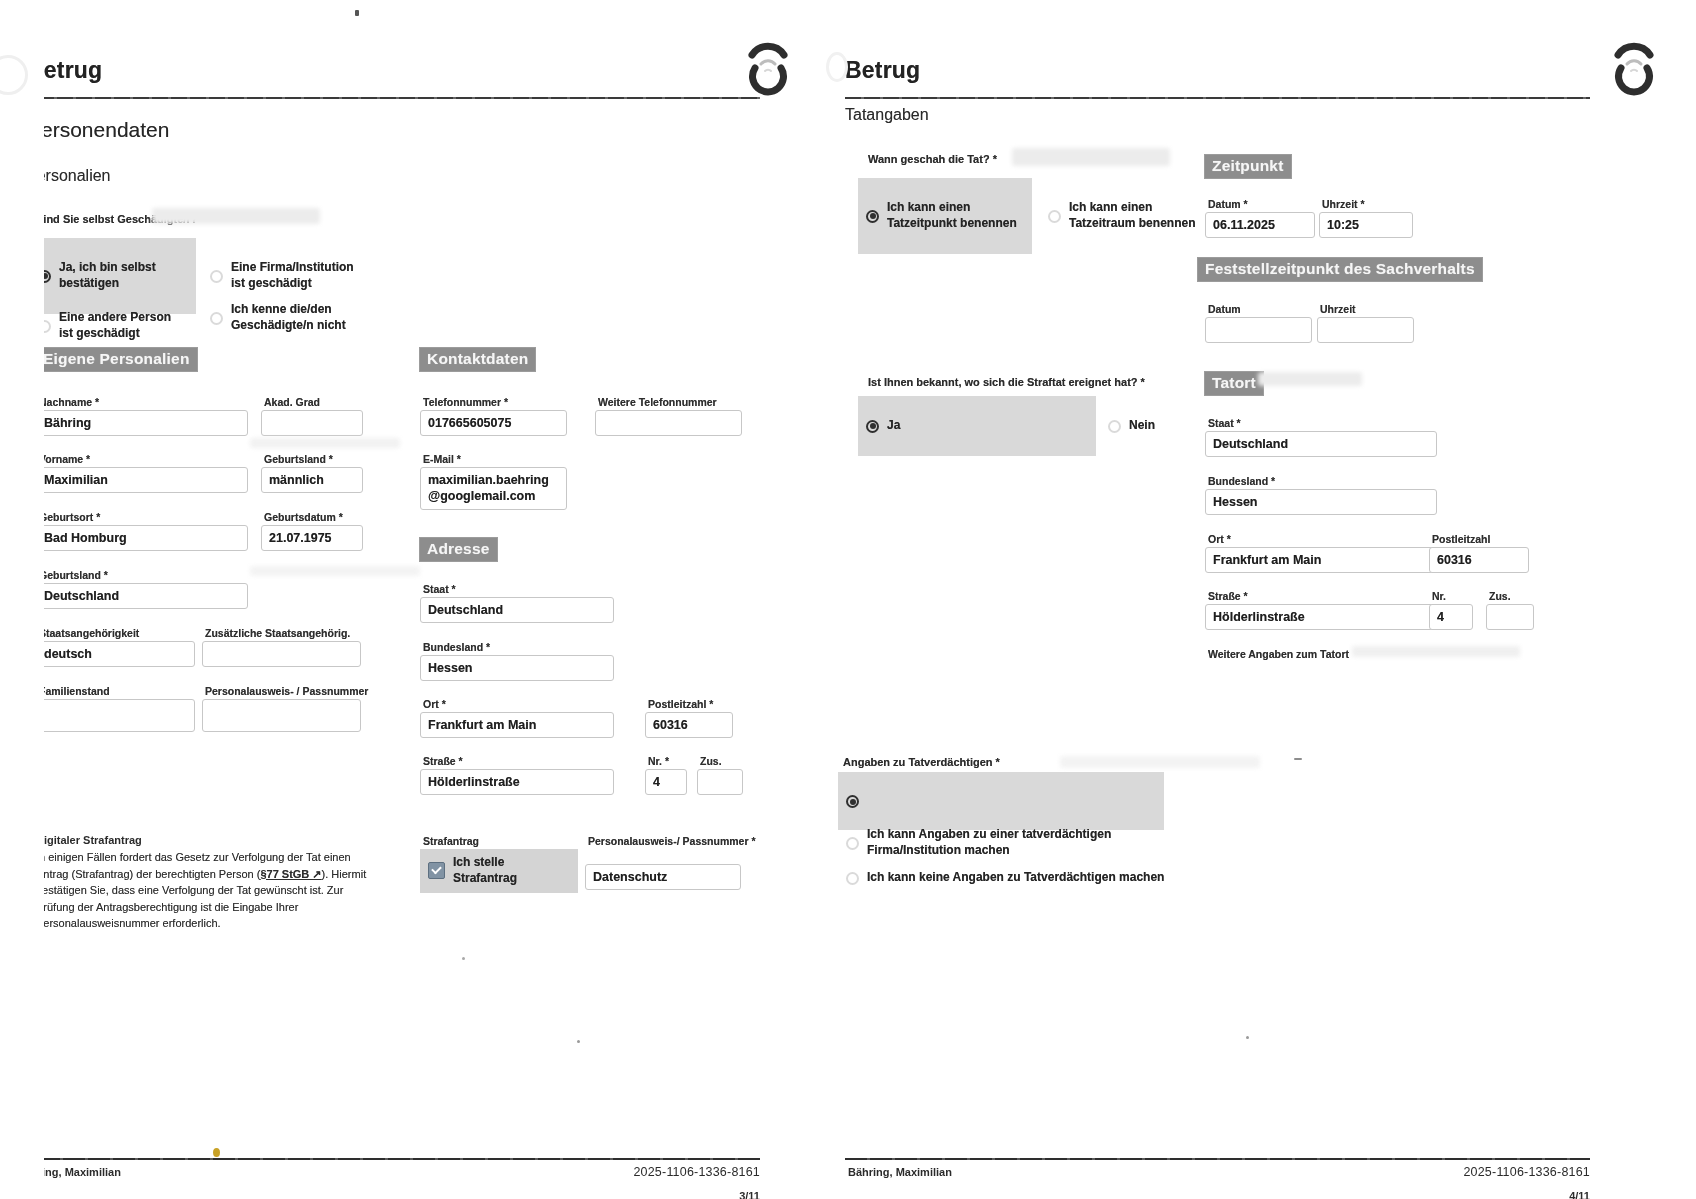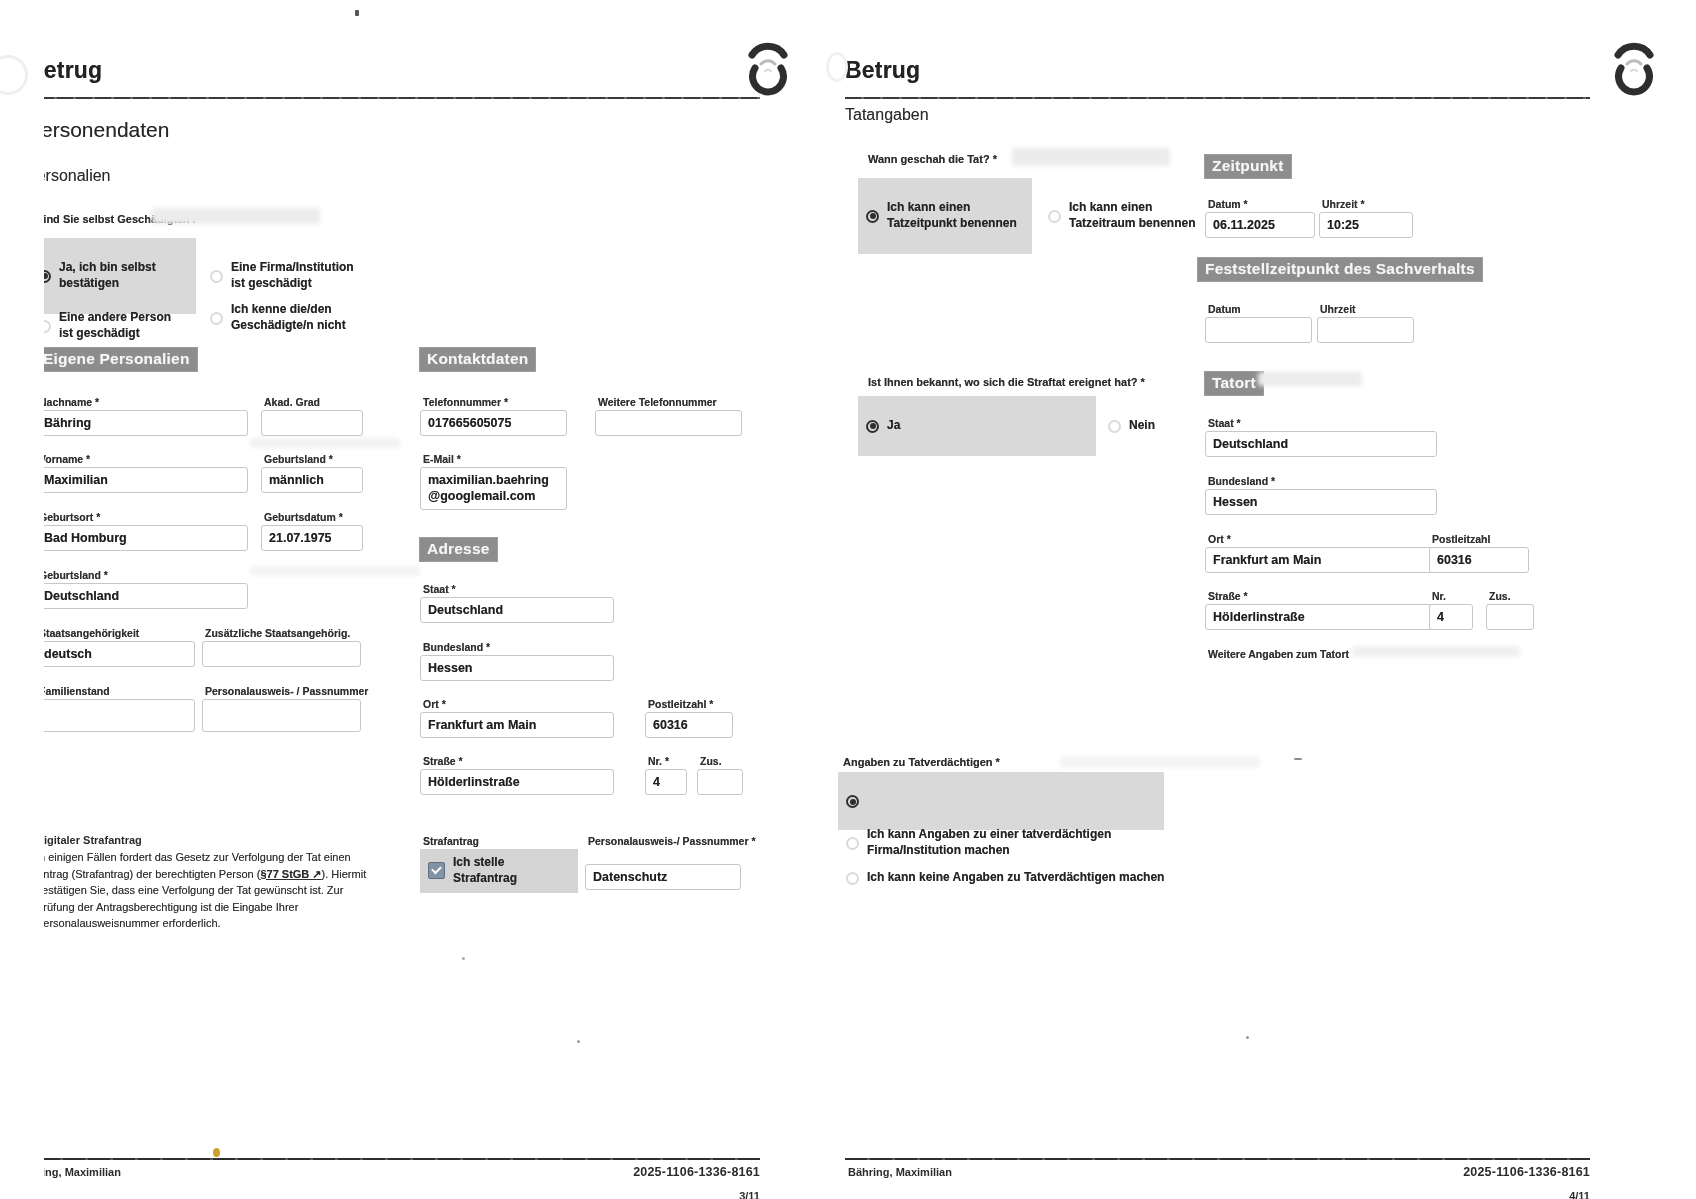--- a/index.html
+++ b/index.html
@@ -35,21 +35,21 @@
   .cbrow{display:flex;gap:8px;align-items:center;background:#d4d4d4;padding:6px 8px}
   .cb{width:15px;height:15px;border-radius:2px;background:#8193a4;border:1px solid #5d6f80;position:relative;flex:none}
   .cb::after{content:"";position:absolute;left:3px;top:3px;width:7px;height:4px;
              border-left:2px solid #fff;border-bottom:2px solid #fff;transform:rotate(-45deg)}
   
   .noteh{font-size:11px;font-weight:700;color:#2a2a2a}
   .note{font-size:11px;font-weight:400;line-height:1.5;color:#2d2d2d;text-shadow:0 0 .25px rgba(0,0,0,.45)}
   .note a{color:#2d2d2d;text-decoration:underline;font-weight:700}
   
   .footname{font-size:11px;font-weight:700;white-space:nowrap}
-  .docnum{font-size:12.5px;font-weight:700;letter-spacing:.2px;text-align:right}
+  .docnum{font-size:12.5px;font-weight:400;letter-spacing:.2px;text-align:right}
   .pagenum{font-size:11px;font-weight:700;text-align:right}
   
   .mask{position:absolute;left:0;top:0;width:44px;height:1199px;background:#fff;z-index:5}
   .ghost{position:absolute;background:#ececec;filter:blur(2px);border-radius:3px;z-index:1}
   .speck{position:absolute;border-radius:50%;z-index:6}
   .ringart{position:absolute;border:3px solid #efefef;border-radius:50%;z-index:6}
   .logo{position:absolute}
 </style>
 </head>
 <body>

